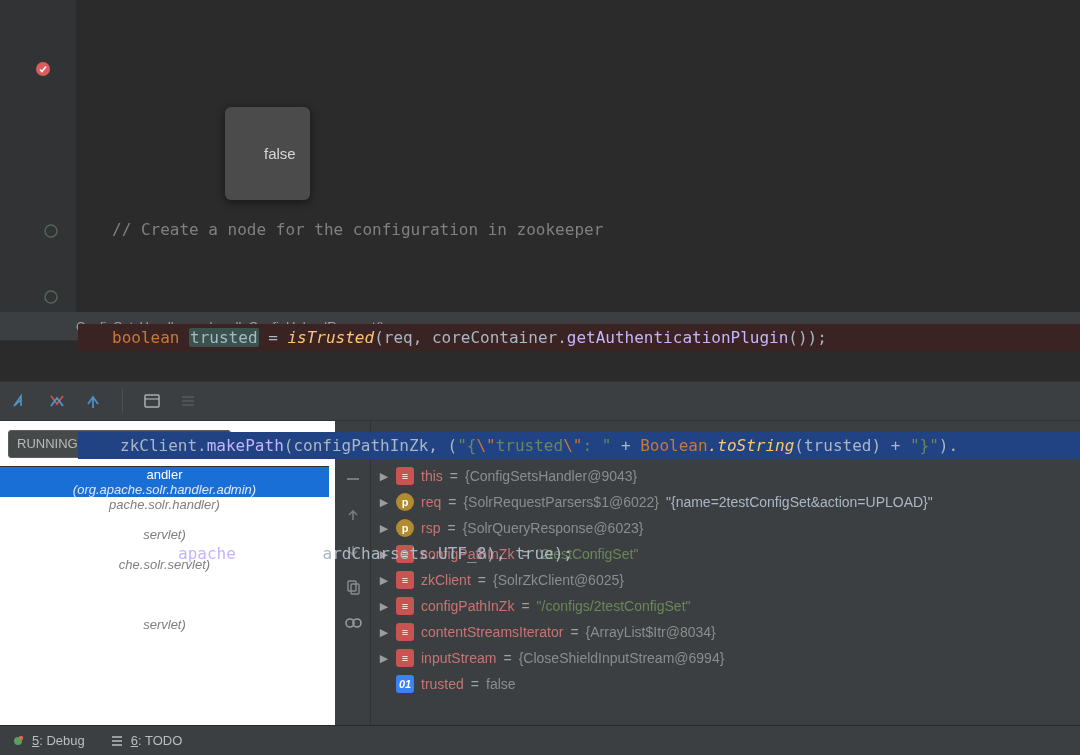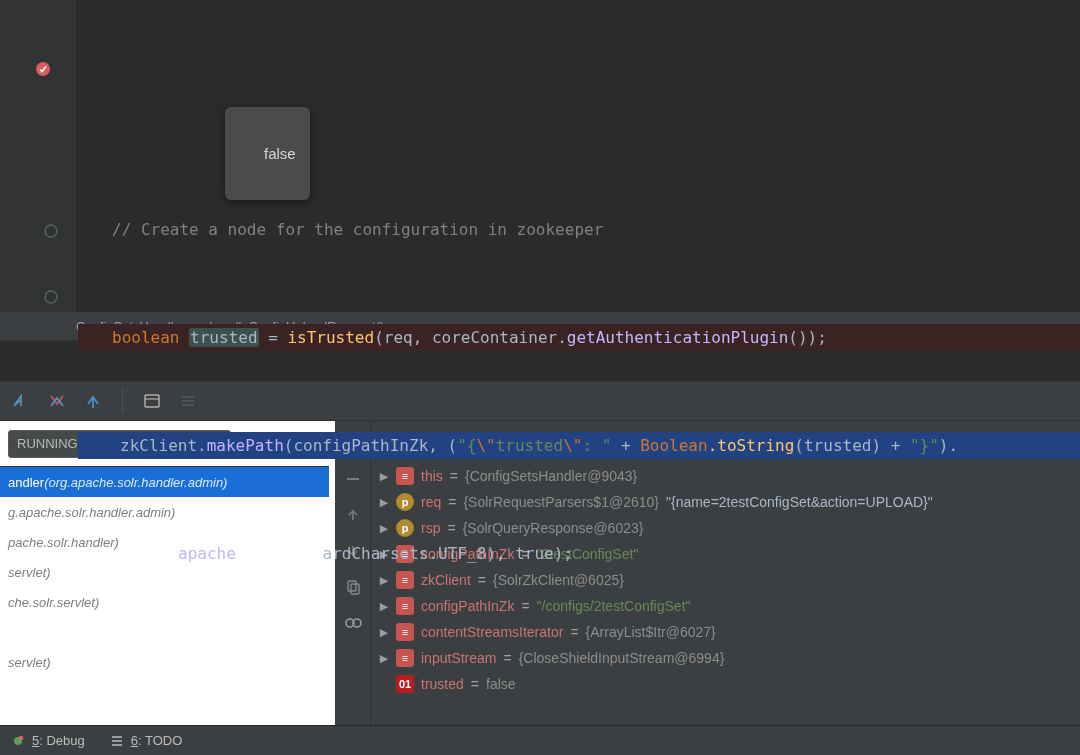--- a/index.html
+++ b/index.html
@@ -40,21 +40,21 @@
     line-height: 27px;
     white-space: pre;
     position: relative;
   }
   .line { height: 27px; position: relative; padding-left: 34px; }
   .line.exec-hl { background: #3a2323; }
   .line.sel-hl  { background: #214283; padding-left: 42px; }
   .code .c-kw   { color: #cc7832; }
   .code .c-com  { color: #808080; }
   .code .c-fn   { color: #c4b5fd; }
-  .code .c-fni  { color: #ffc66d; }
+  .code .c-fni  { color: #ffc66d; font-style: italic; }
   .code .c-str  { color: #6a8759; }
   .code .c-esc  { color: #cc7832; }
   .code .c-pkw  { color: #cc7832; }
   .code .c-boxed {
     background: #3b514d;
     border-radius: 2px;
     padding: 0 1px;
   }
   
   .tooltip-balloon {
@@ -158,20 +158,21 @@
     font-size: 13px;
   }
   .frame-row {
     height: 30px;
     display: flex;
     align-items: center;
     padding: 0 8px;
     color: #7e7e7e;
     font-style: italic;
     white-space: nowrap;
+    flex-direction: column;
   }
   .frame-row.selected {
     background: #1a6fd6;
     color: #ffffff;
     font-style: normal;
   }
   .frame-row.selected .frame-pkg { font-style: italic; color: #dbe9ff; }
   .frame-row .frame-pkg { font-style: italic; }
   .frame-row.blank { height: 30px; }
 
@@ -239,21 +240,21 @@
   }
   .var-row .badge {
     width: 18px; height: 18px;
     border-radius: 3px;
     font-size: 11px; font-weight: 700;
     color: #fff;
     display: inline-flex; align-items: center; justify-content: center;
   }
   .badge.f  { background: #c75450; } 
   .badge.p  { background: #b08b2f; border-radius: 50%; } 
-  .badge.oi { background: #b91c1c; } 
+  .badge.oi { background: #3b82f6; font-style: italic; } 
   .var-name   { color: #c87473; }
   .var-eq     { color: #a0a0a0; }
   .var-val    { color: #8c8c8c; }
   .var-valstr { color: #6a8759; }
   .var-valq   { color: #a9b7c6; }
 
   
   .bottom-bar {
     height: 30px;
     background: #3c3f41;
@@ -388,24 +389,20 @@
             <path d="M2 3h12l-4.5 6v5l-3-2v-3Z" fill="none" stroke="#bcbcbc" stroke-width="1.4"></path>
           </svg>
       </span>
     </div>
     <div class="frames-list" id="frames-list">
         <div class="frame-row selected">
           <span>andler </span>
           <span class="frame-pkg">(org.apache.solr.handler.admin)</span>
         </div>
         <div class="frame-row">
-          <span>g.apache.solr.handler.admin) </span>
-          <span class="frame-pkg"></span>
-        </div>
-        <div class="frame-row">
           <span>pache.solr.handler) </span>
           <span class="frame-pkg"></span>
         </div>
         <div class="frame-row">
           <span>servlet) </span>
           <span class="frame-pkg"></span>
         </div>
         <div class="frame-row">
           <span>che.solr.servlet) </span>
           <span class="frame-pkg"></span>
@@ -465,21 +462,21 @@
             <span class="badge f">≡</span>
             <span class="var-name">this</span>
             <span class="var-eq"> = </span>
             <span class="var-val">{ConfigSetsHandler@9043}</span>
           </div>
           <div class="var-row">
             <span class="tri">▶</span>
             <span class="badge p">p</span>
             <span class="var-name">req</span>
             <span class="var-eq"> = </span>
-            <span class="var-val">{SolrRequestParsers$1@2610}</span>
+            <span class="var-val">{SolrRequestParsers$1@6022}</span>
             <span class="var-valq"> "{name=2testConfigSet&amp;action=UPLOAD}"</span>
           </div>
           <div class="var-row">
             <span class="tri">▶</span>
             <span class="badge p">p</span>
             <span class="var-name">rsp</span>
             <span class="var-eq"> = </span>
             <span class="var-val">{SolrQueryResponse@6023}</span>
           </div>
           <div class="var-row">
@@ -501,21 +498,21 @@
             <span class="badge f">≡</span>
             <span class="var-name">configPathInZk</span>
             <span class="var-eq"> = </span>
             <span class="var-valstr">"/configs/2testConfigSet"</span>
           </div>
           <div class="var-row">
             <span class="tri">▶</span>
             <span class="badge f">≡</span>
             <span class="var-name">contentStreamsIterator</span>
             <span class="var-eq"> = </span>
-            <span class="var-val">{ArrayList$Itr@6027}</span>
+            <span class="var-val">{ArrayList$Itr@8034}</span>
           </div>
           <div class="var-row">
             <span class="tri">▶</span>
             <span class="badge f">≡</span>
             <span class="var-name">inputStream</span>
             <span class="var-eq"> = </span>
             <span class="var-val">{CloseShieldInputStream@6994}</span>
           </div>
           <div class="var-row">
             <span class="tri"></span>

